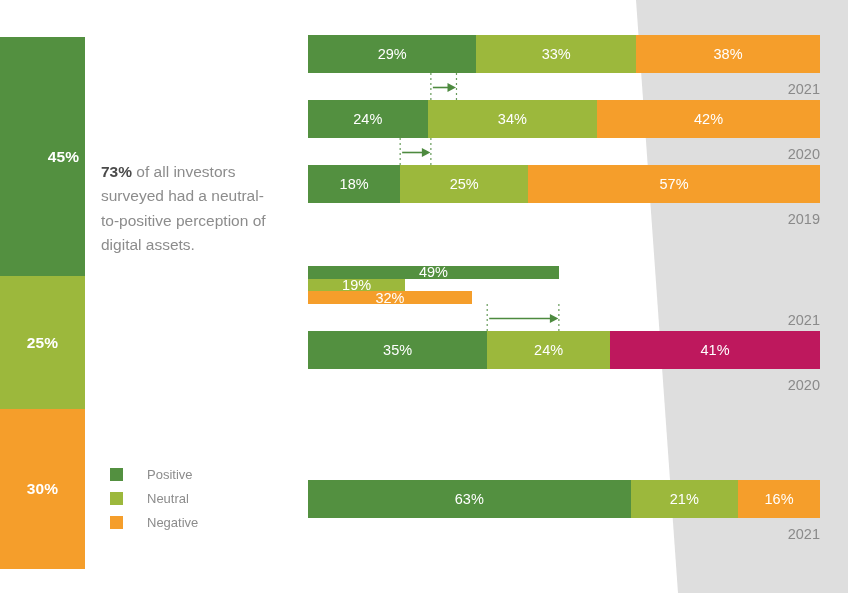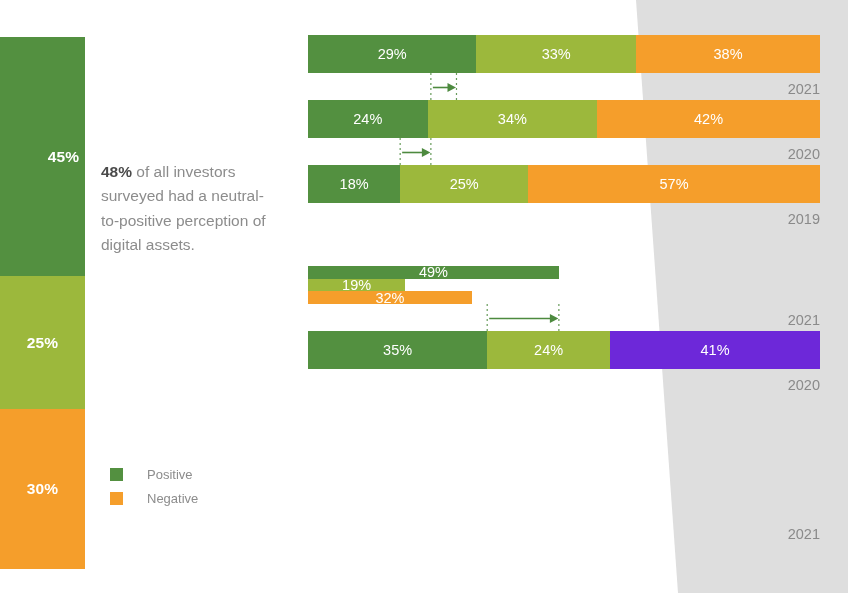--- a/index.html
+++ b/index.html
@@ -140,27 +140,31 @@
     </div>
     <div class="vseg" style="background: rgb(156, 184, 60); height: 25%;">
       <span class="vseg-label">25%</span>
     </div>
     <div class="vseg" style="background: rgb(245, 158, 43); height: 30%; text-align: right;">
       <span class="vseg-label">30%</span>
     </div>
   </div>
 
 <div id="callout">
-  <span class="lead">48%</span><span> of all investors surveyed had a neutral-to-positive perception of digital assets.</span>
+  <span class="lead">73%</span><span> of all investors surveyed had a neutral-to-positive perception of digital assets.</span>
 </div>
 
 <div id="legend">
     <div class="legend-row">
       <span class="legend-swatch" style="background: rgb(83, 144, 64);"></span>
       <span class="legend-text">Positive</span>
+    </div>
+    <div class="legend-row">
+      <span class="legend-swatch" style="background: rgb(156, 184, 60);"></span>
+      <span class="legend-text">Neutral</span>
     </div>
     <div class="legend-row">
       <span class="legend-swatch" style="background: rgb(245, 158, 43);"></span>
       <span class="legend-text">Negative</span>
     </div>
   </div>
 
 <div id="chart-area">
     <div class="bar-row" style="top: 35px;">
       <div class="hseg" style="background: rgb(83, 144, 64); width: 178px;">
@@ -222,25 +226,36 @@
       </div>
     </div>
     <div class="year-label" style="top: 312px;">2021</div>
     <div class="bar-row" style="top: 331px;">
       <div class="hseg" style="background: rgb(83, 144, 64); width: 179.2px;">
         <span class="hseg-label">35%</span>
       </div>
       <div class="hseg" style="background: rgb(156, 184, 60); width: 122.88px;">
         <span class="hseg-label">24%</span>
       </div>
-      <div class="hseg" style="background: #6d28d9; width: 209.92px;">
+      <div class="hseg" style="background: #be185d; width: 209.92px;">
         <span class="hseg-label">41%</span>
       </div>
     </div>
     <div class="year-label" style="top: 377px;">2020</div>
     <svg class="arrow-svg" width="512" height="27" style="left: 308px; top: 304px;">
       <line x1="179.2" y1="0" x2="179.2" y2="27" stroke="#4d8a3f" stroke-width="1.2" stroke-dasharray="2,3" opacity="0.85"></line>
       <line x1="250.88" y1="0" x2="250.88" y2="27" stroke="#4d8a3f" stroke-width="1.2" stroke-dasharray="2,3" opacity="0.85"></line>
       <line x1="181.2" y1="14.5" x2="245.88" y2="14.5" stroke="#4d8a3f" stroke-width="1.6"></line>
       <polygon points="241.88,10 250.38,14.5 241.88,19" fill="#4d8a3f"></polygon>
     </svg>
+    <div class="bar-row" style="top: 480px;">
+      <div class="hseg" style="background: rgb(83, 144, 64); width: 322.56px;">
+        <span class="hseg-label">63%</span>
+      </div>
+      <div class="hseg" style="background: rgb(156, 184, 60); width: 107.52px;">
+        <span class="hseg-label">21%</span>
+      </div>
+      <div class="hseg" style="background: rgb(245, 158, 43); width: 81.92px;">
+        <span class="hseg-label">16%</span>
+      </div>
+    </div>
     <div class="year-label" style="top: 526px;">2021</div>
   </div>
 
 </body></html>

